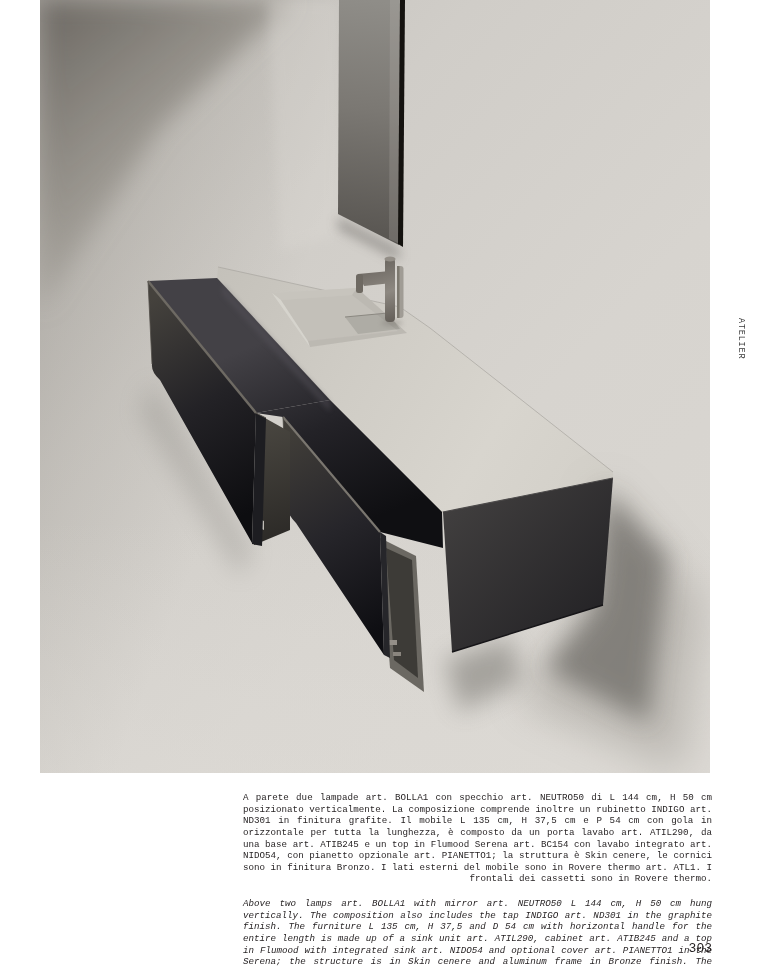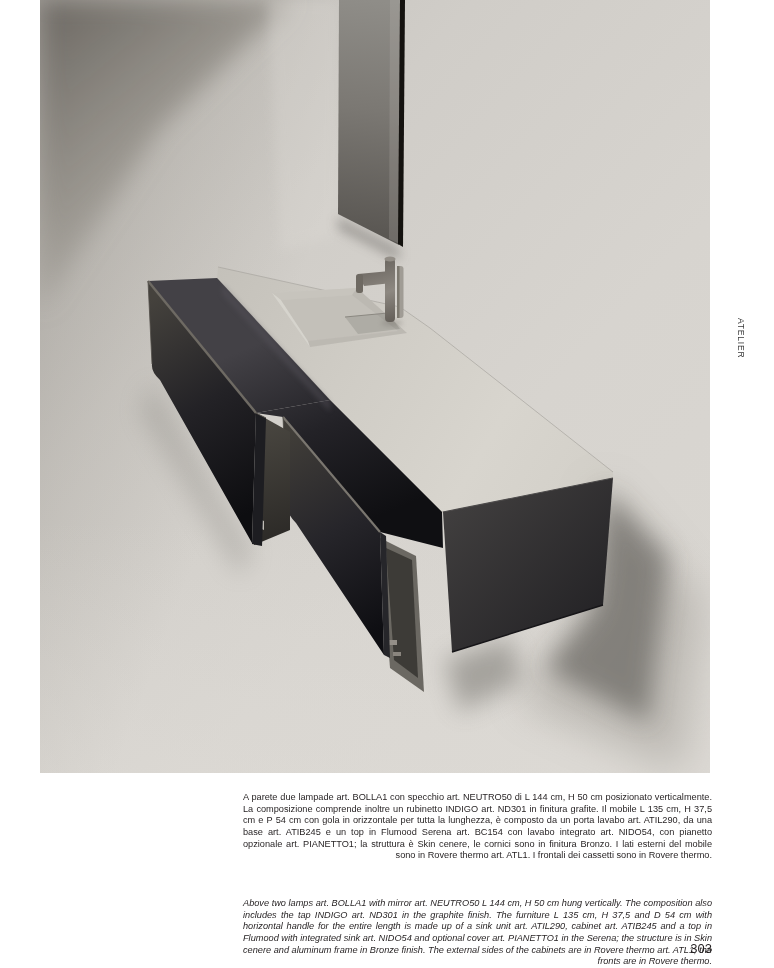--- a/index.html
+++ b/index.html
@@ -1,17 +1,17 @@
 <!DOCTYPE html>
 <html><head>
 <meta charset="utf-8">
 <style>
   html,body{margin:0;padding:0;background:#ffffff;}
   .page{position:relative;width:774px;height:968px;background:#ffffff;overflow:hidden;
-        font-family:Liberation Sans, sans-serif;color:#231f20;}
+        font-family:Liberation Mono, monospace;color:#231f20;}
   .photo{position:absolute;left:40px;top:0;width:670px;height:773px;}
   .photo svg{display:block;width:670px;height:773px;}
   .side-label{position:absolute;left:736px;top:318px;height:60px;
 : writing-mode issues none;
         writing-mode:vertical-rl;font-size:8.5px;letter-spacing:0.8px;color:#3a3a3a;}
   .caption{position:absolute;left:243px;width:469px;font-size:9.2px;line-height:11.6px;
         text-align:justify;text-align-last:right;color:#231f20;}
   .caption.it{top:783px;}
   .caption.en{top:889px;font-style:italic;}
   .page-number{position:absolute;left:642px;top:941px;width:70px;text-align:right;

